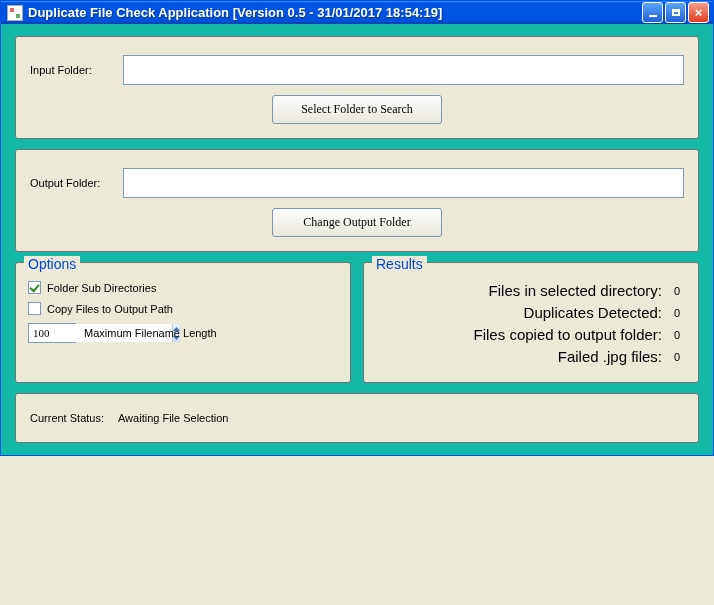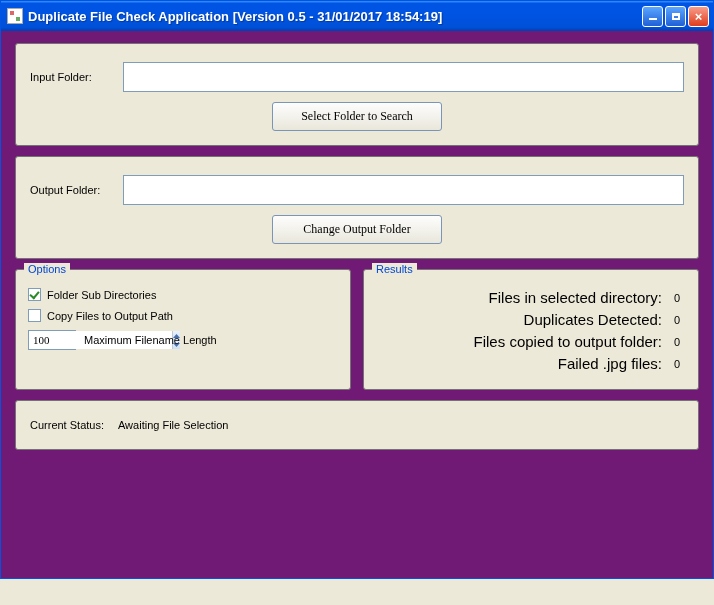--- a/index.html
+++ b/index.html
@@ -6,23 +6,23 @@
 body {
   font-family: Tahoma, sans-serif;
   font-size: 11px;
   background: #ece9d8;
   width: 714px;
   height: 605px;
   overflow: hidden;
 }
 .window {
   width: 714px;
-  height: 579px;
+  height: 456px;
   border: 1px solid #0054e3;
-  background: #701a75;
+  background: #14b8a6;
   display: flex;
   flex-direction: column;
 }
 .titlebar {
   background: linear-gradient(to bottom, #3a95ff 0%, #0054e3 8%, #0054e3 40%, #0050d8 88%, #003fb0 100%);
   height: 30px;
   display: flex;
   align-items: center;
   padding: 0 4px 0 6px;
   color: #fff;
@@ -74,21 +74,21 @@
   position: relative;
   padding: 14px 12px 12px 12px;
   background: #ece9d8;
 }
 .groupbox-legend {
   position: absolute;
   top: -7px; left: 8px;
   background: #ece9d8;
   padding: 0 4px;
   color: #0046d5;
-  font-size: 11px;
+  font-size: 14px;
 }
 .row {
   display: flex;
   align-items: center;
   gap: 8px;
 }
 .label { font-size: 11px; color: #000; }
 .text-input {
   flex: 1;
   height: 30px;

